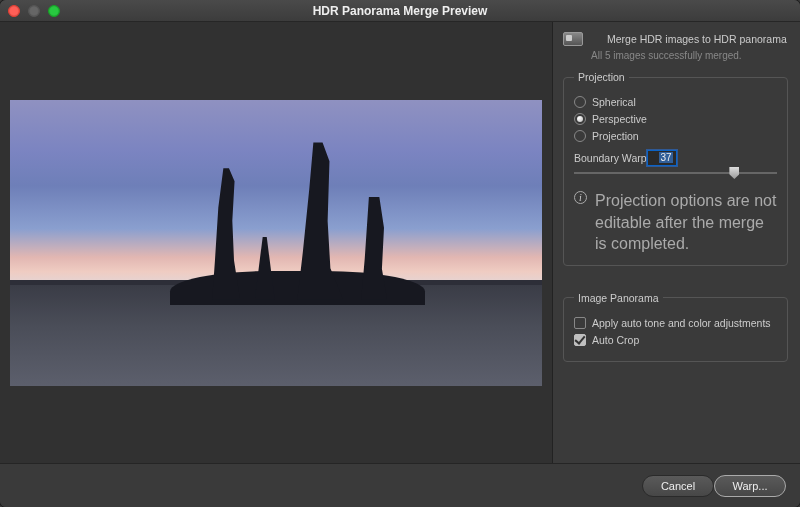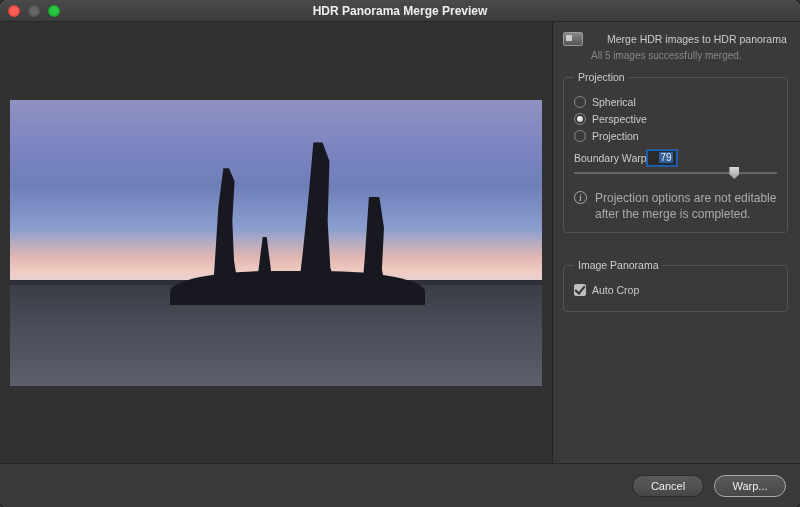--- a/index.html
+++ b/index.html
@@ -178,39 +178,39 @@
     box-shadow: 0 0 0 1px rgba(40,110,210,0.6);
     color: #eee;
     text-align: right;
     padding: 0 3px;
     font-size: 10px;
     line-height: 14px;
   }
   .numbox span { background: #315f99; padding: 0 1px; }
   .info-row {
     display:flex; gap:8px; margin-top:10px;
-    color:#aaa; font-size:12px; line-height:1.35;
+    color:#aaa; font-size:16px; line-height:1.35;
     align-items: flex-start;
   }
   .info-icon {
     width:13px; height:13px; border-radius:50%;
     border:1px solid #aaa; position:relative; flex-shrink:0;
     margin-top:1px;
   }
   .info-icon::after {
     content:'i'; position:absolute; left:0; right:0; top:-1px;
     text-align:center; font-style: italic; font-family: Georgia, serif;
     font-size:10px; color:#ccc;
   }
   .footer {
     height: 44px;
     border-top: 1px solid #252525;
     background: #3a3a3a;
     display:flex; justify-content:flex-end; align-items:center;
-    gap: 10px; padding: 0 14px;
+    gap: 0; padding: 0 14px;
   }
   .btn {
     min-width: 72px;
     height: 22px;
     border-radius: 11px;
     background: linear-gradient(#5a5a5a,#474747);
     border: 1px solid #2a2a2a;
     color: #eee;
     font-size: 11px;
     display:flex; align-items:center; justify-content:center;
@@ -263,35 +263,39 @@
         <div class="radio checked"></div>
         <span>Perspective</span>
       </div>
       <div class="radio-row">
         <div class="radio"></div>
         <span>Projection</span>
       </div>
 
       <div class="slider-row">
         <span class="slider-label">Boundary Warp</span>
-        <div class="numbox"><span>79</span></div>
+        <div class="numbox"><span>37</span></div>
       </div>
       <div class="slider-wrap">
         <div class="track"></div>
         <div class="thumb"></div>
       </div>
 
       <div class="info-row">
         <div class="info-icon"></div>
         <div>Projection options are not editable after the merge is completed.</div>
       </div>
     </fieldset>
 
     <fieldset>
       <legend>Image Panorama</legend>
+      <div class="check-row">
+        <div class="check"></div>
+        <span>Apply auto tone and color adjustments</span>
+      </div>
       <div class="check-row">
         <div class="check checked"></div>
         <span>Auto Crop</span>
       </div>
     </fieldset>
   </div>
 </div>
 
 <div class="footer">
   <div class="btn">Cancel</div>

